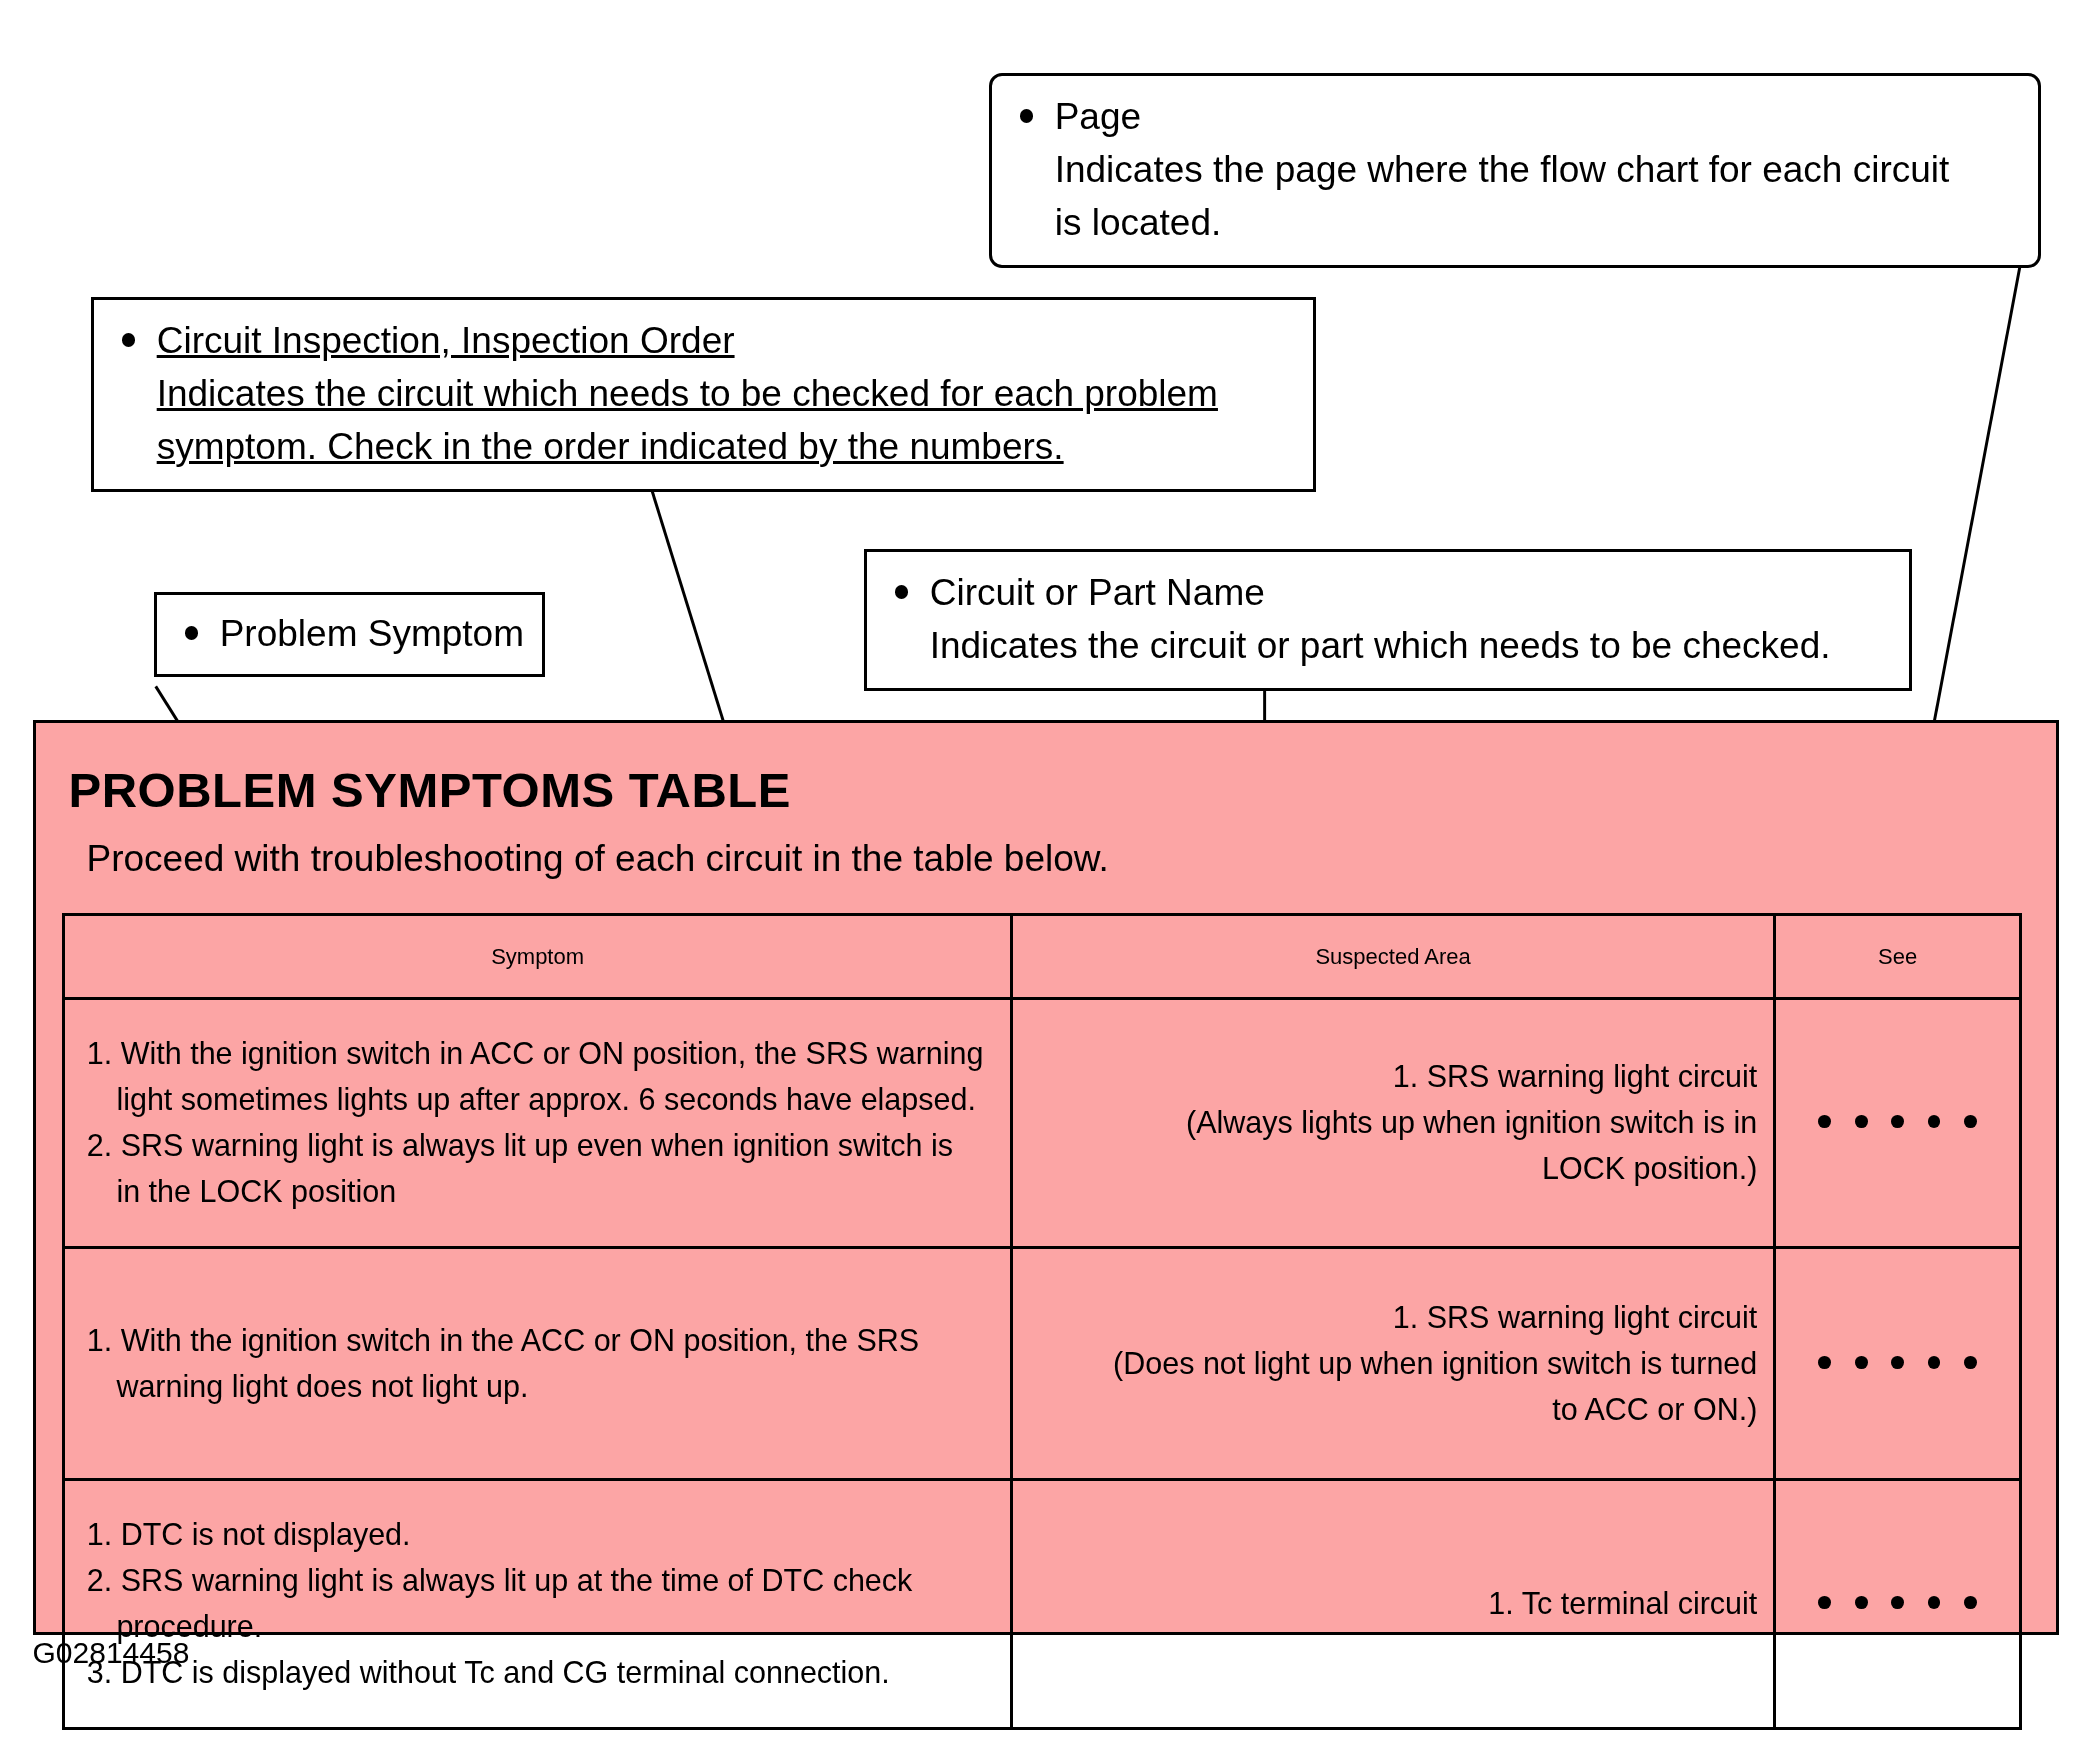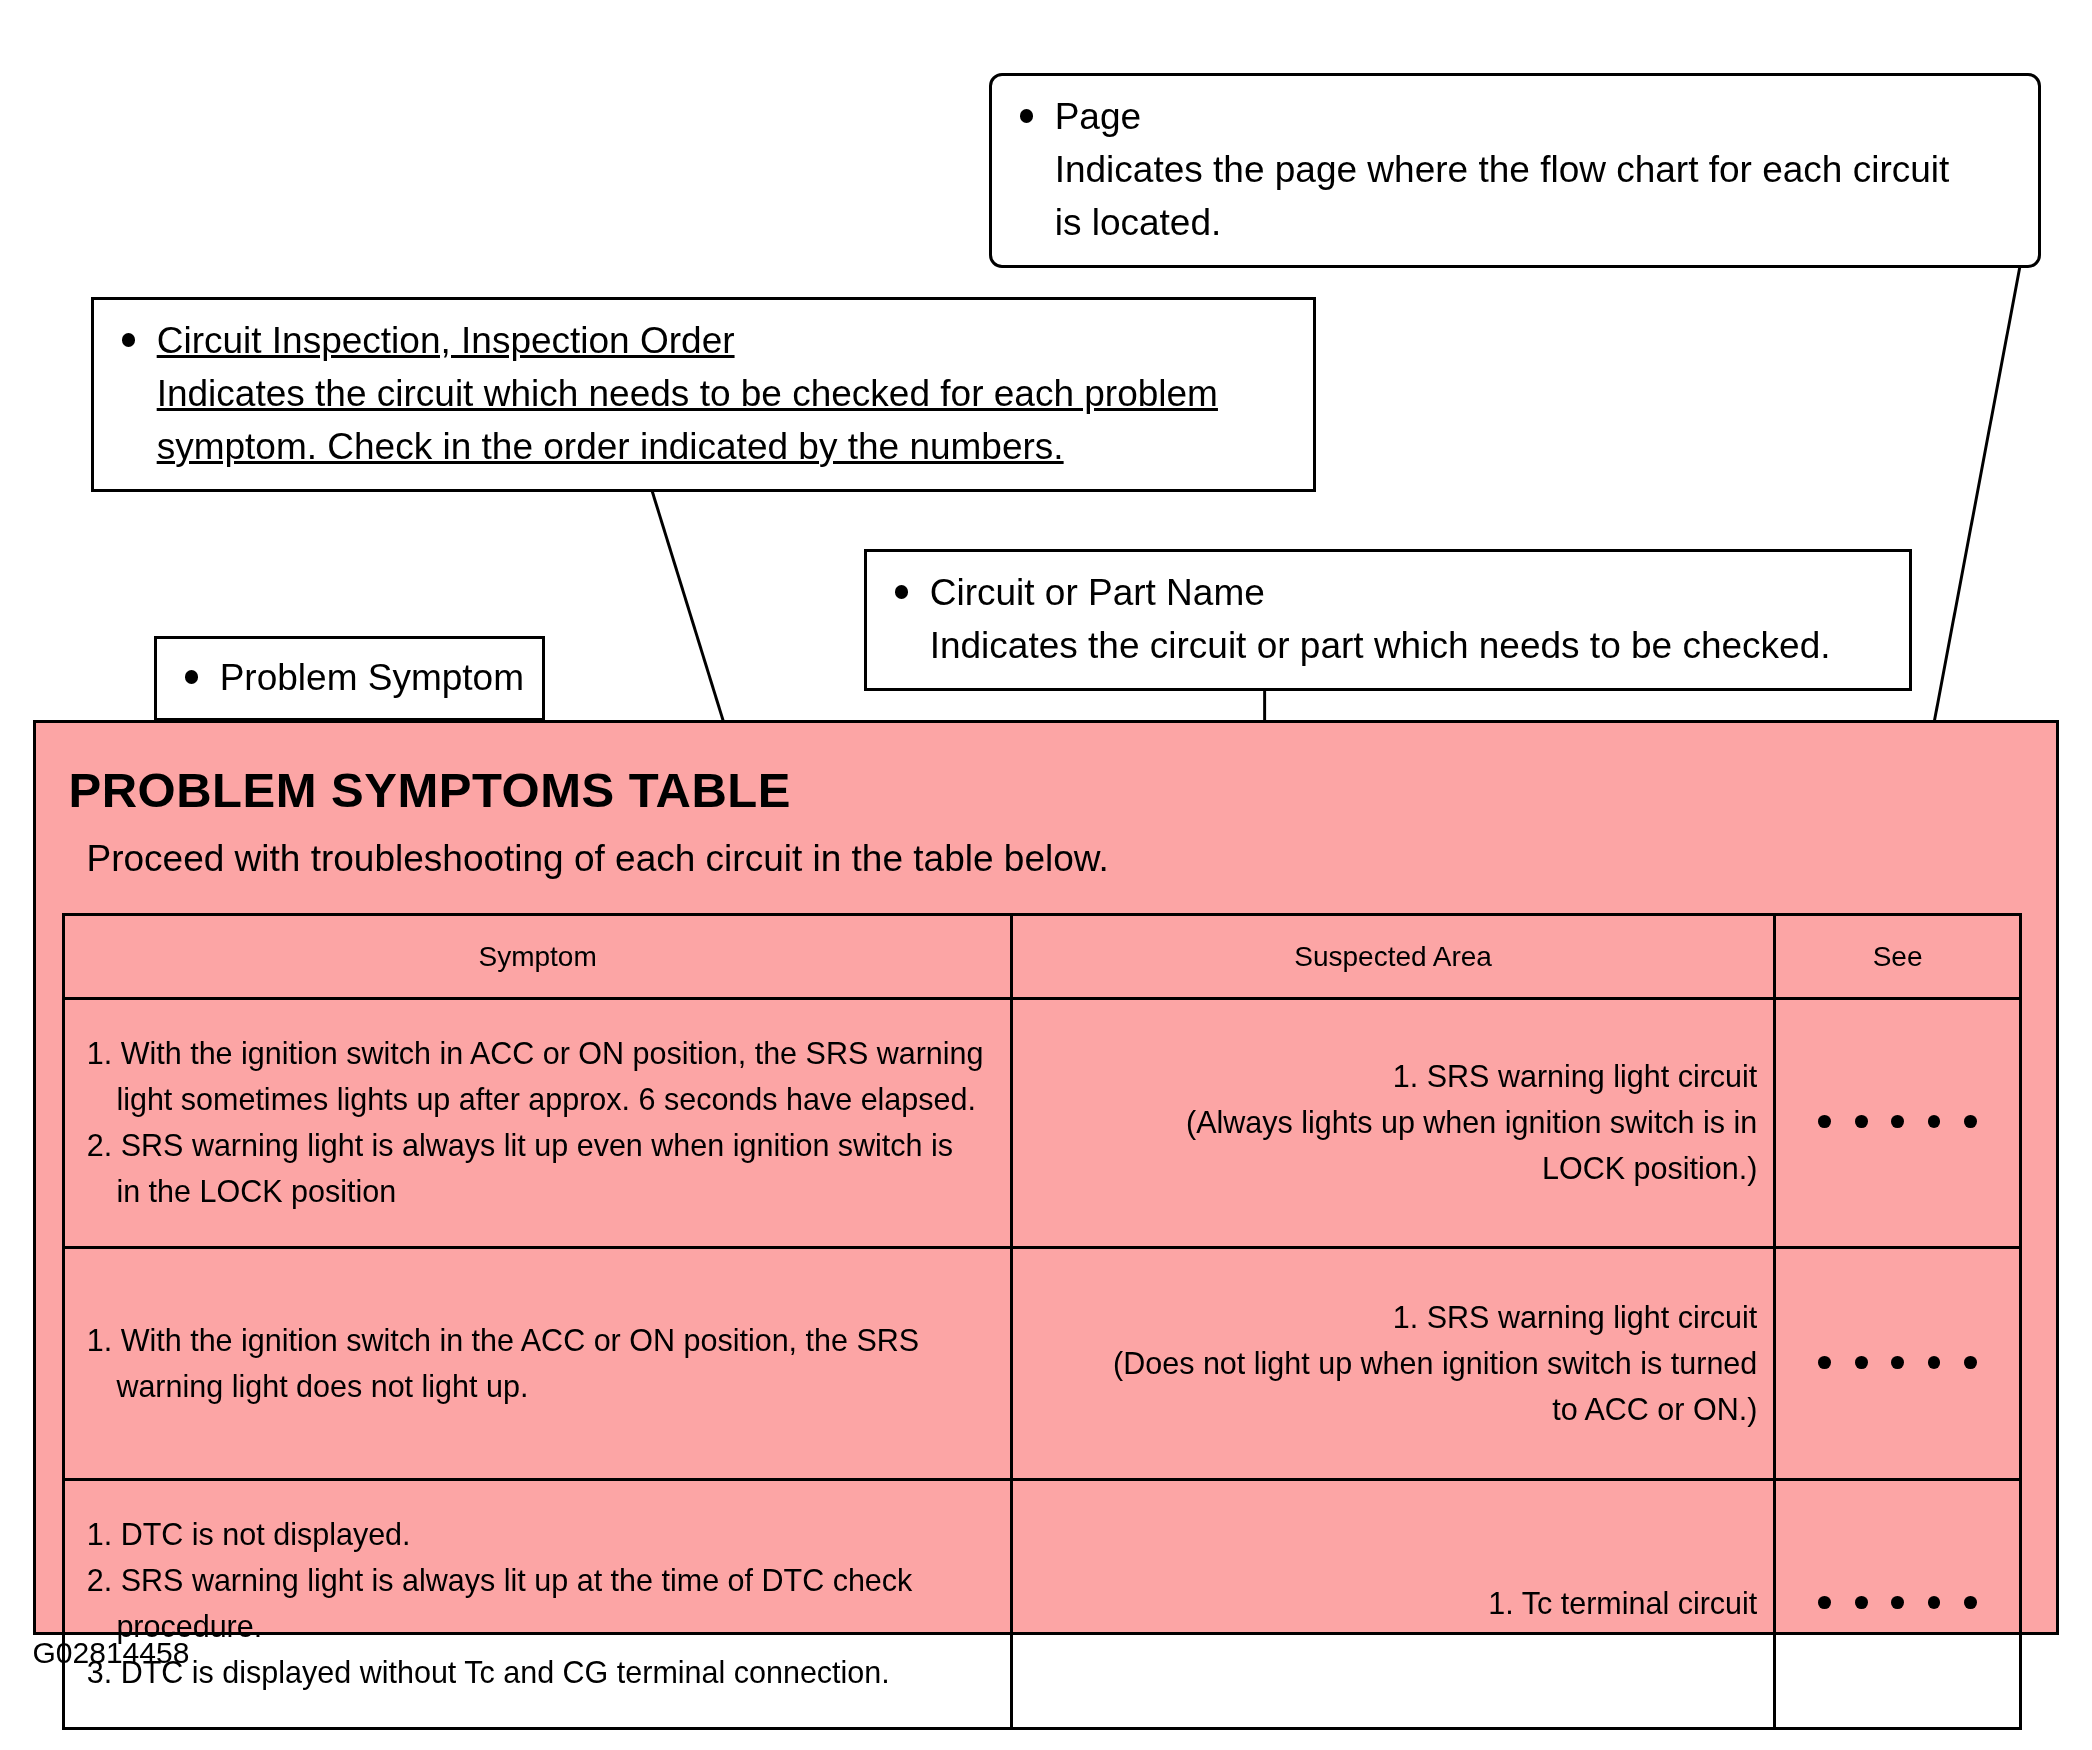--- a/index.html
+++ b/index.html
@@ -47,21 +47,21 @@
   }
   .callout .c-line {
     font-size: 37px;
     line-height: 53px;
     padding-left: 41px;
     white-space: nowrap;
   }
 
   #callout-page       { left: 989px; top: 73px;  width: 1052px; border-radius: 13px; }
   #callout-inspection { left: 91px;   top: 297px; width: 1225px; text-decoration: underline; }
-  #callout-symptom    { left: 154px;  top: 592px; width: 391px; margin-top: 44px; }
+  #callout-symptom    { left: 154px;  top: 592px; width: 391px; }
   #callout-partname   { left: 864px;  top: 549px; width: 1048px; }
 
   #callout-symptom .c-head { font-size: 37px; line-height: 49px; }
 
   
   #arrows {
     position: absolute;
     left: 0; top: 0;
     width: 2092px;
     height: 1750px;
@@ -106,21 +106,21 @@
     table-layout: fixed;
   }
   #symptoms-table th,
   #symptoms-table td {
     border: 3px solid #000;
     vertical-align: middle;
     padding: 0;
   }
   #symptoms-table th {
     font-weight: normal;
-    font-size: 28px;
+    font-size: 22px;
     height: 81px;
     text-align: center;
   }
   .col-symptom  { width: 948px; }
   .col-area     { width: 763px; }
   .col-see      { width: 246px; }
 
   .cell-pad {
     padding: 13.8px 15.8px 15.8px 21.7px;
   }

